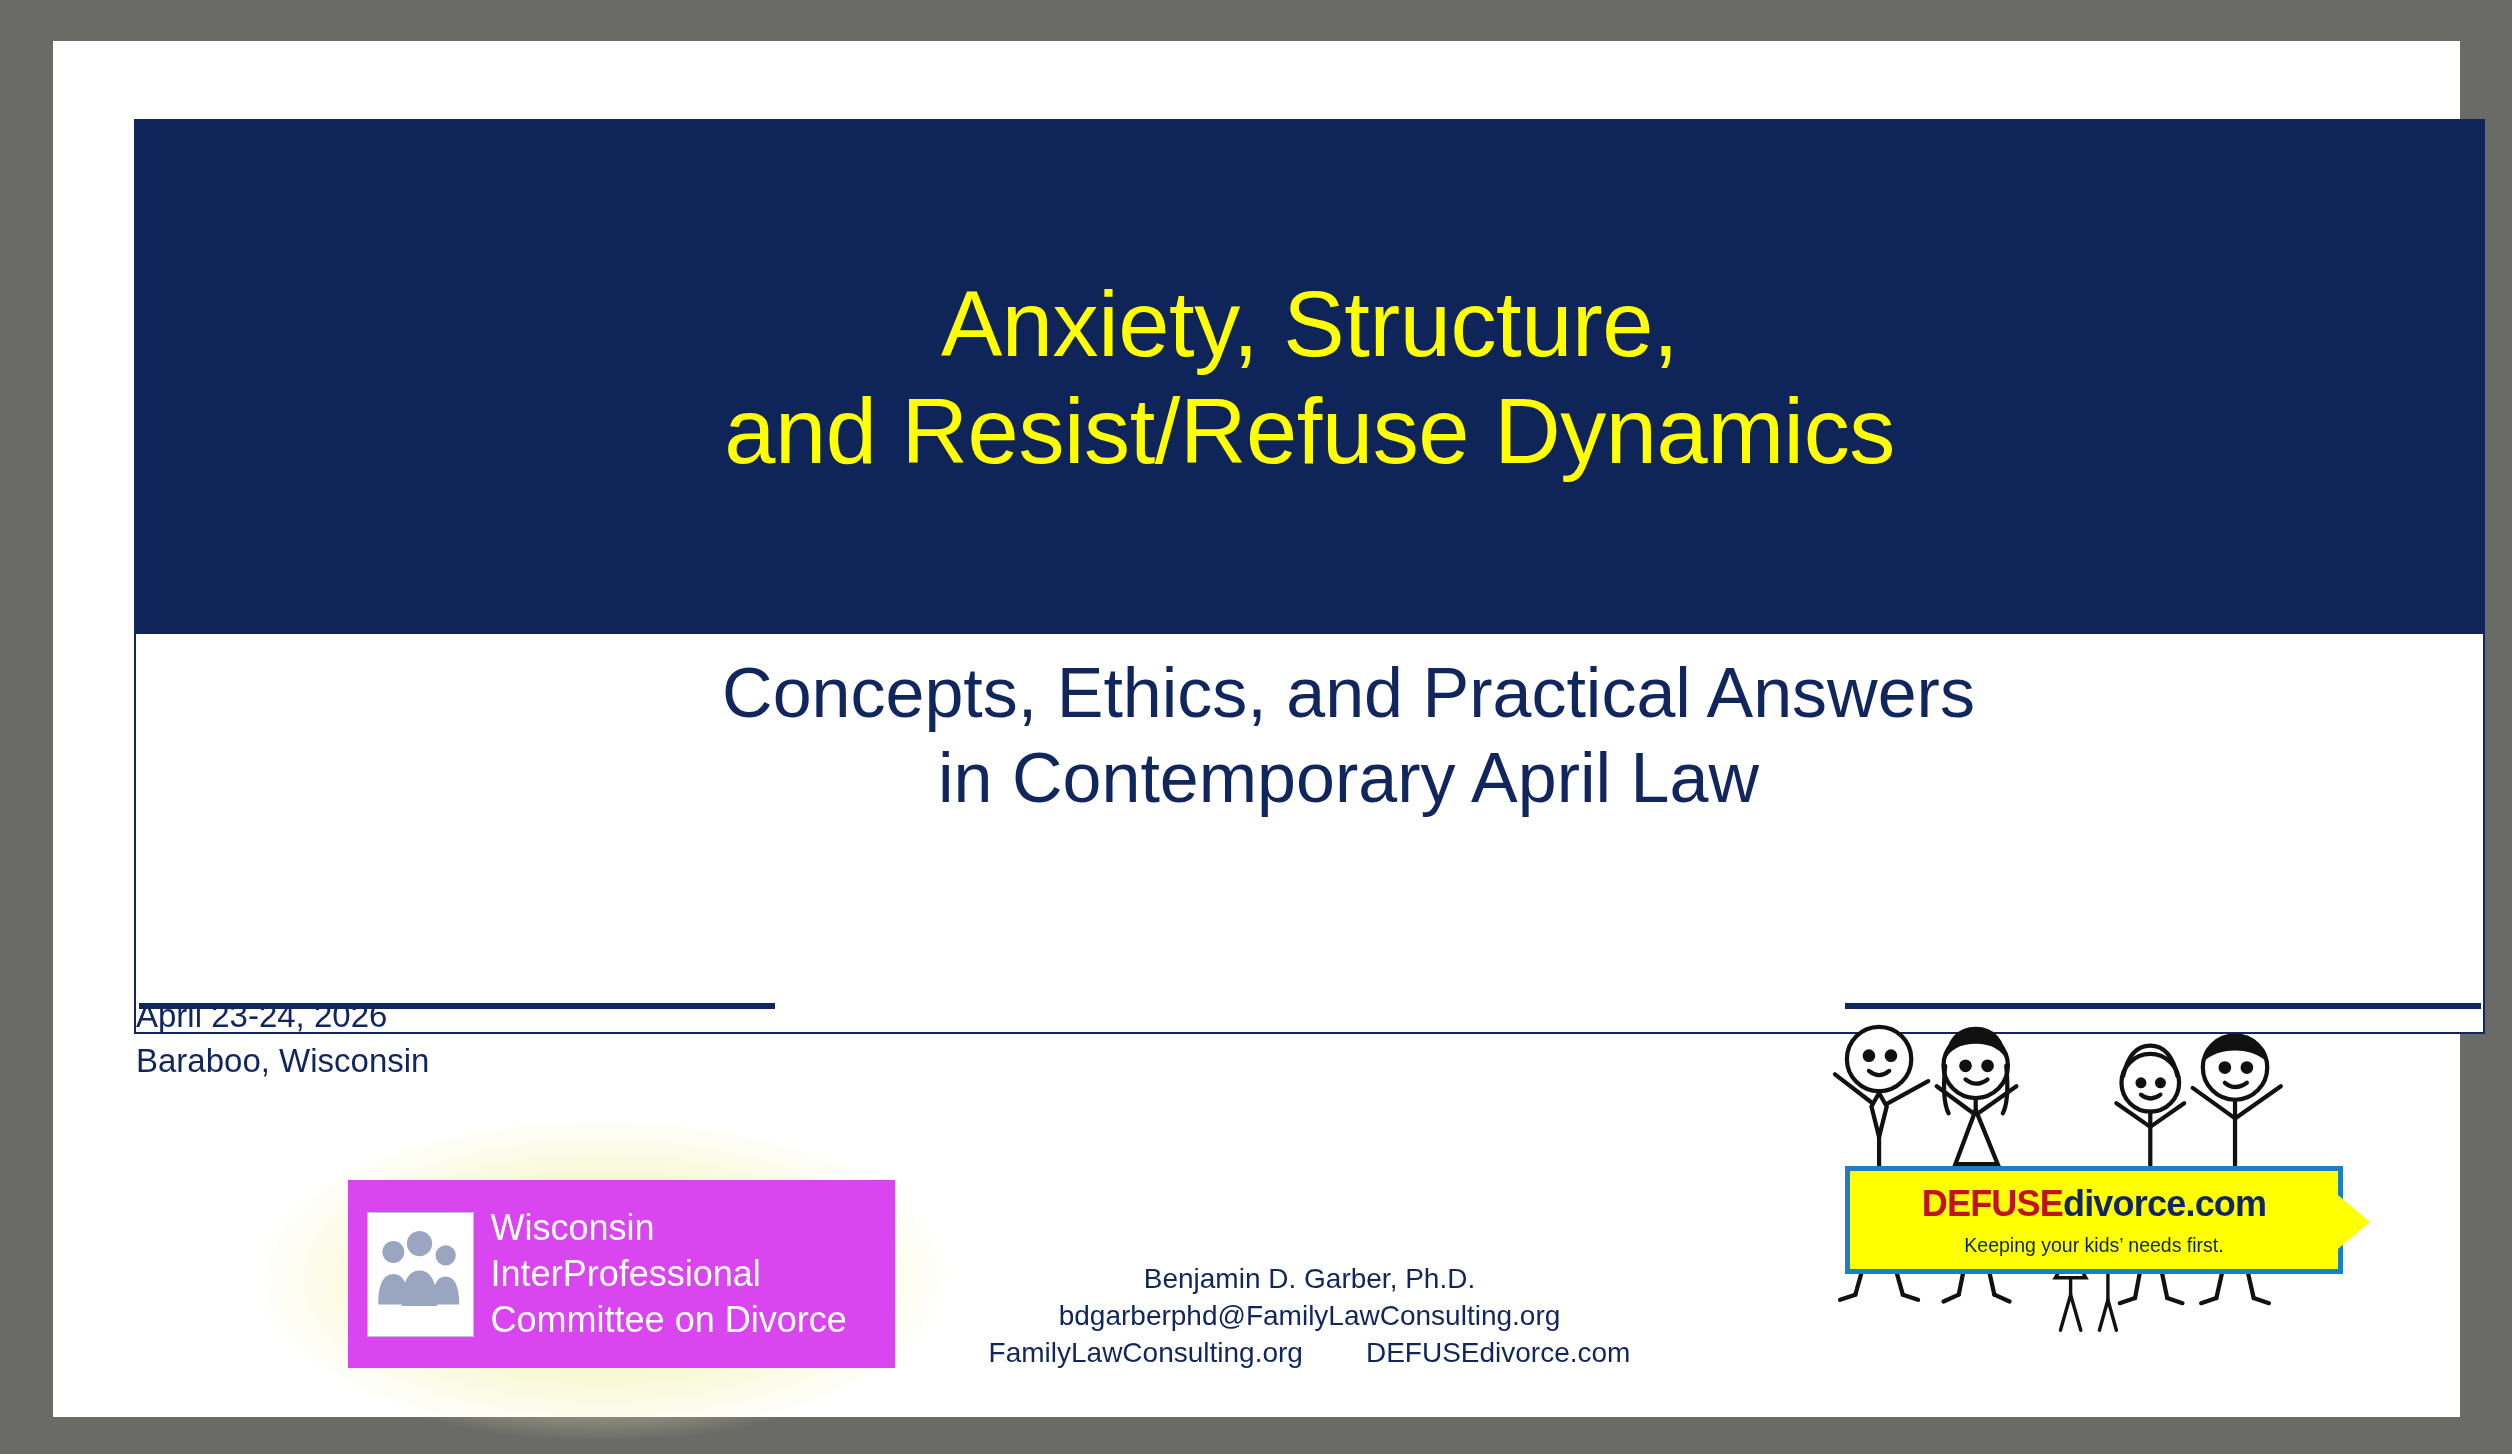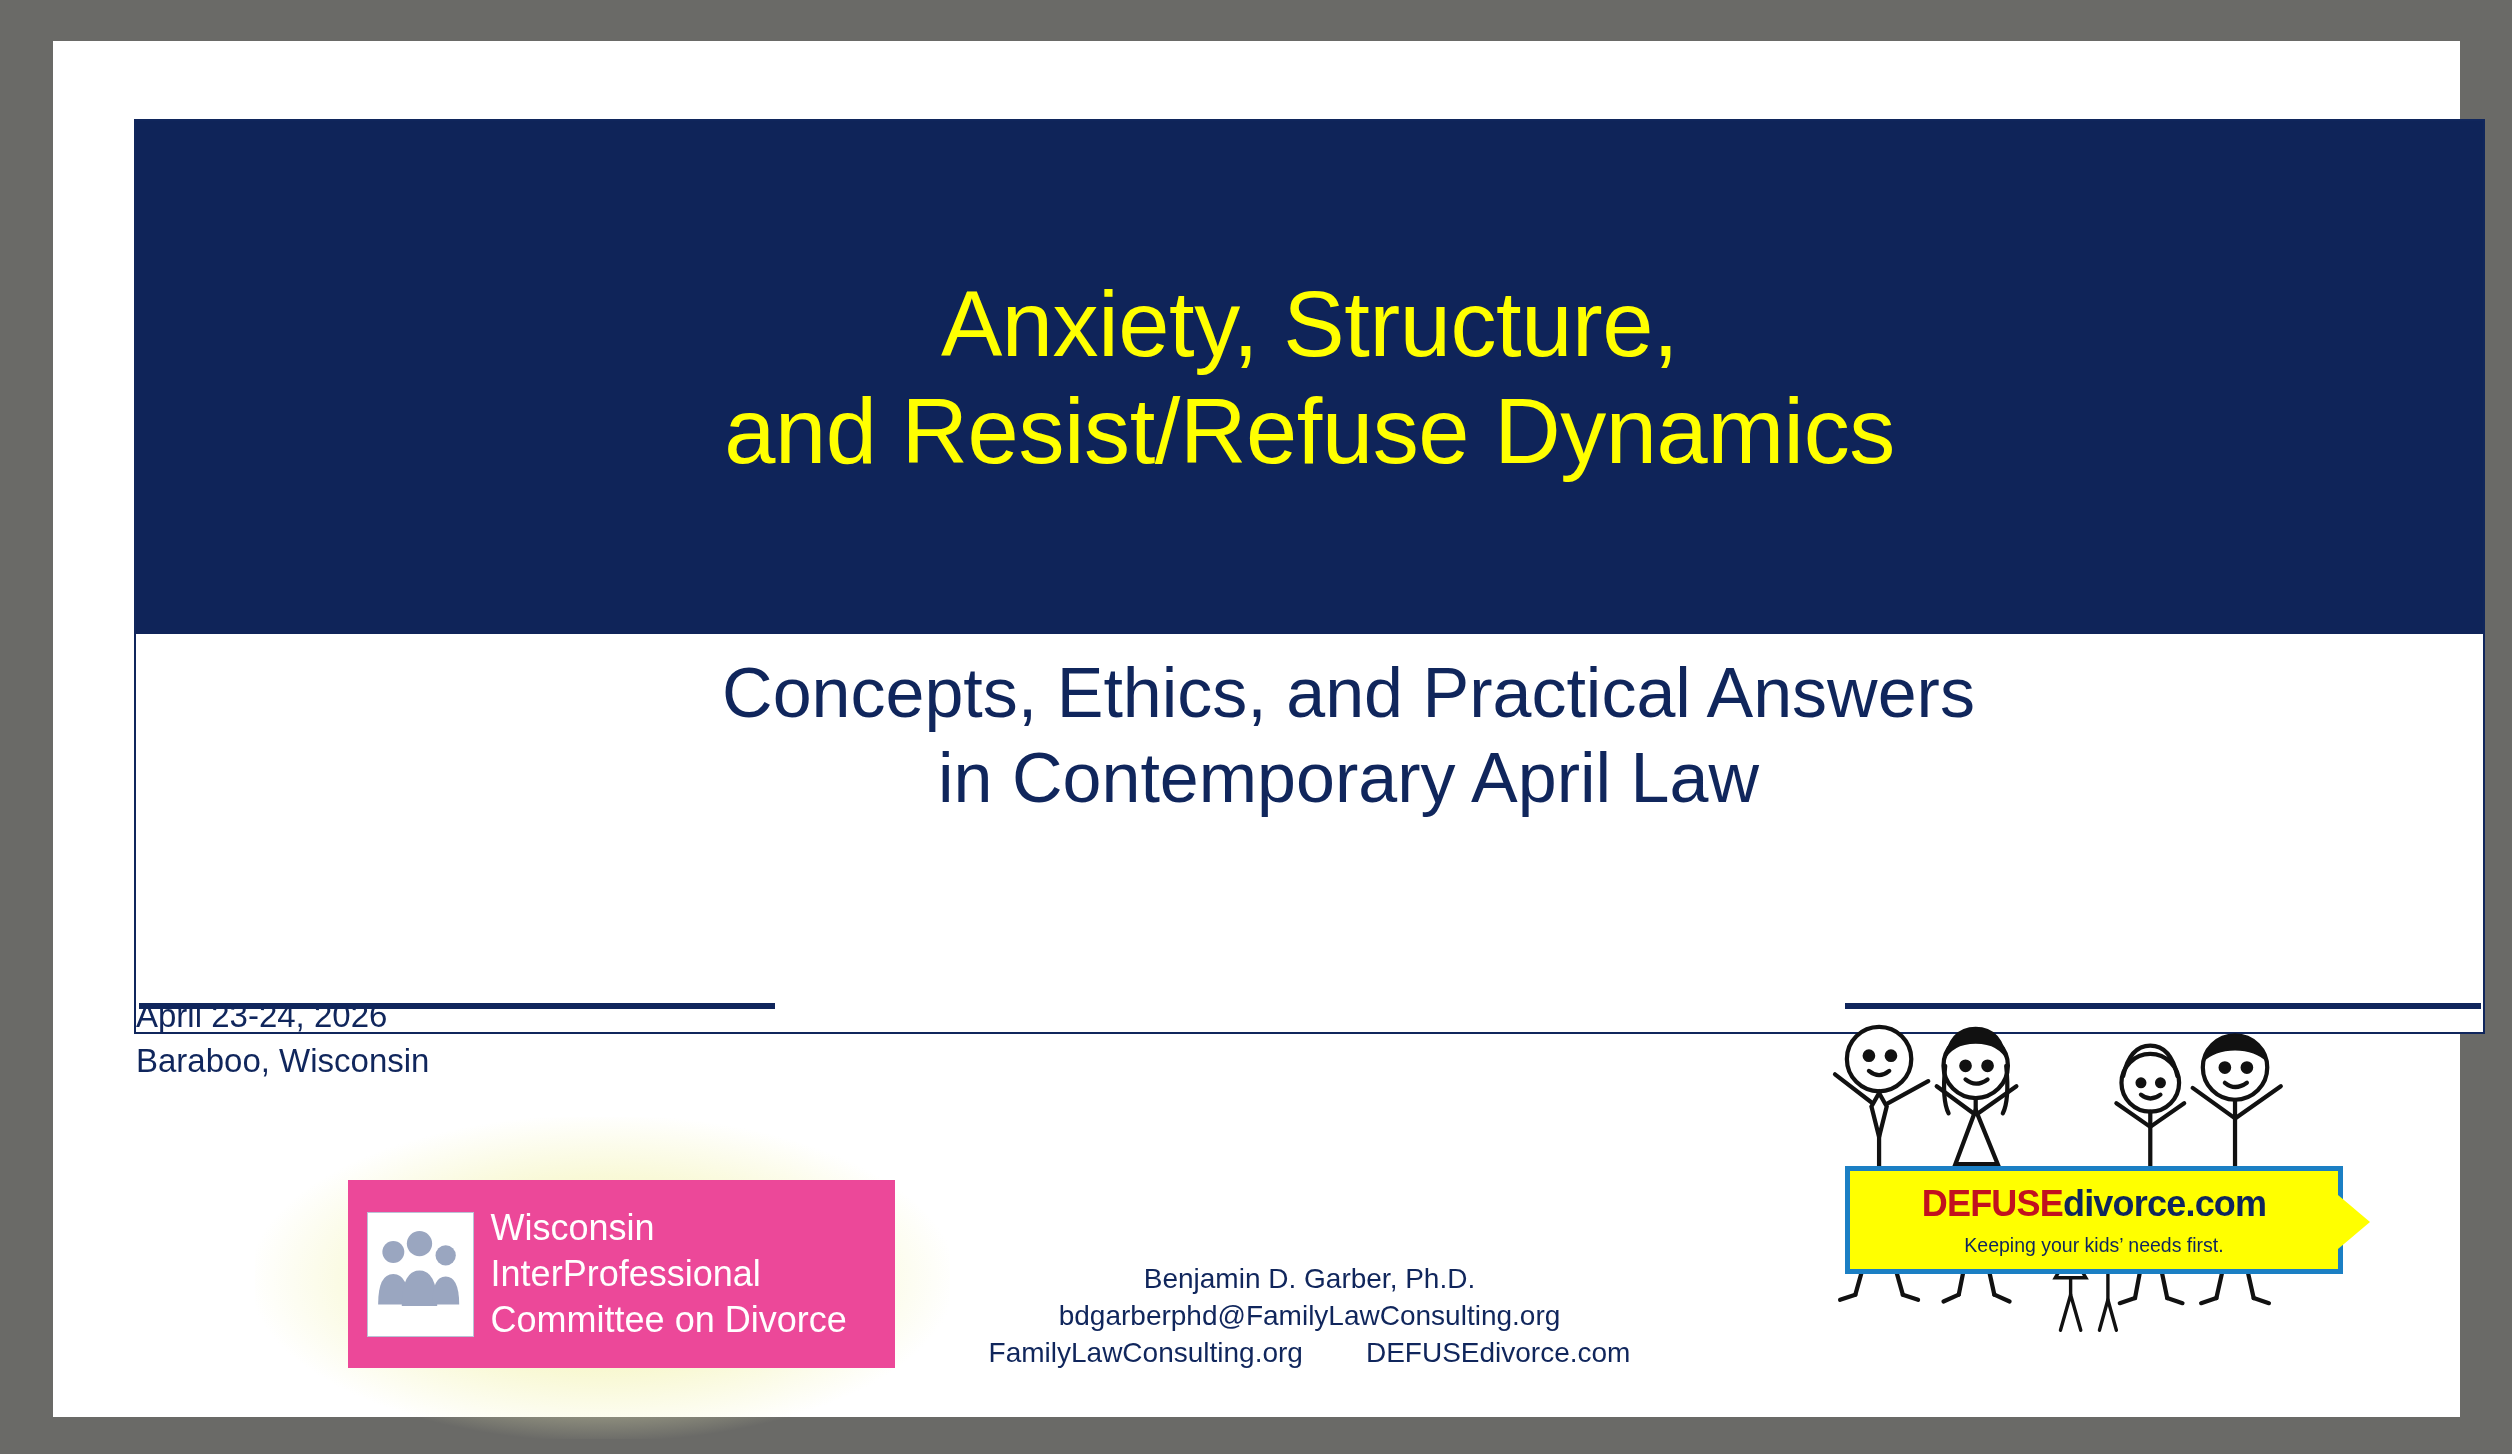--- a/index.html
+++ b/index.html
@@ -128,21 +128,21 @@
     height: 322px;
     background: radial-gradient(ellipse at center, rgba(240,240,150,0.95) 0%, rgba(245,245,190,0.6) 45%, rgba(255,255,255,0) 72%);
     pointer-events: none;
   }
   .wicd-logo {
     position: absolute;
     left: 212px;
     top: 1059px;
     width: 547px;
     height: 188px;
-    background: #ec4899;
+    background: #d946ef;
     box-sizing: border-box;
     display: flex;
     align-items: center;
   }
   .wicd-icon {
     width: 107px;
     height: 125px;
     margin-left: 18.6px;
     background: #ffffff;
     border: 1.7px solid #b9c2d6;

